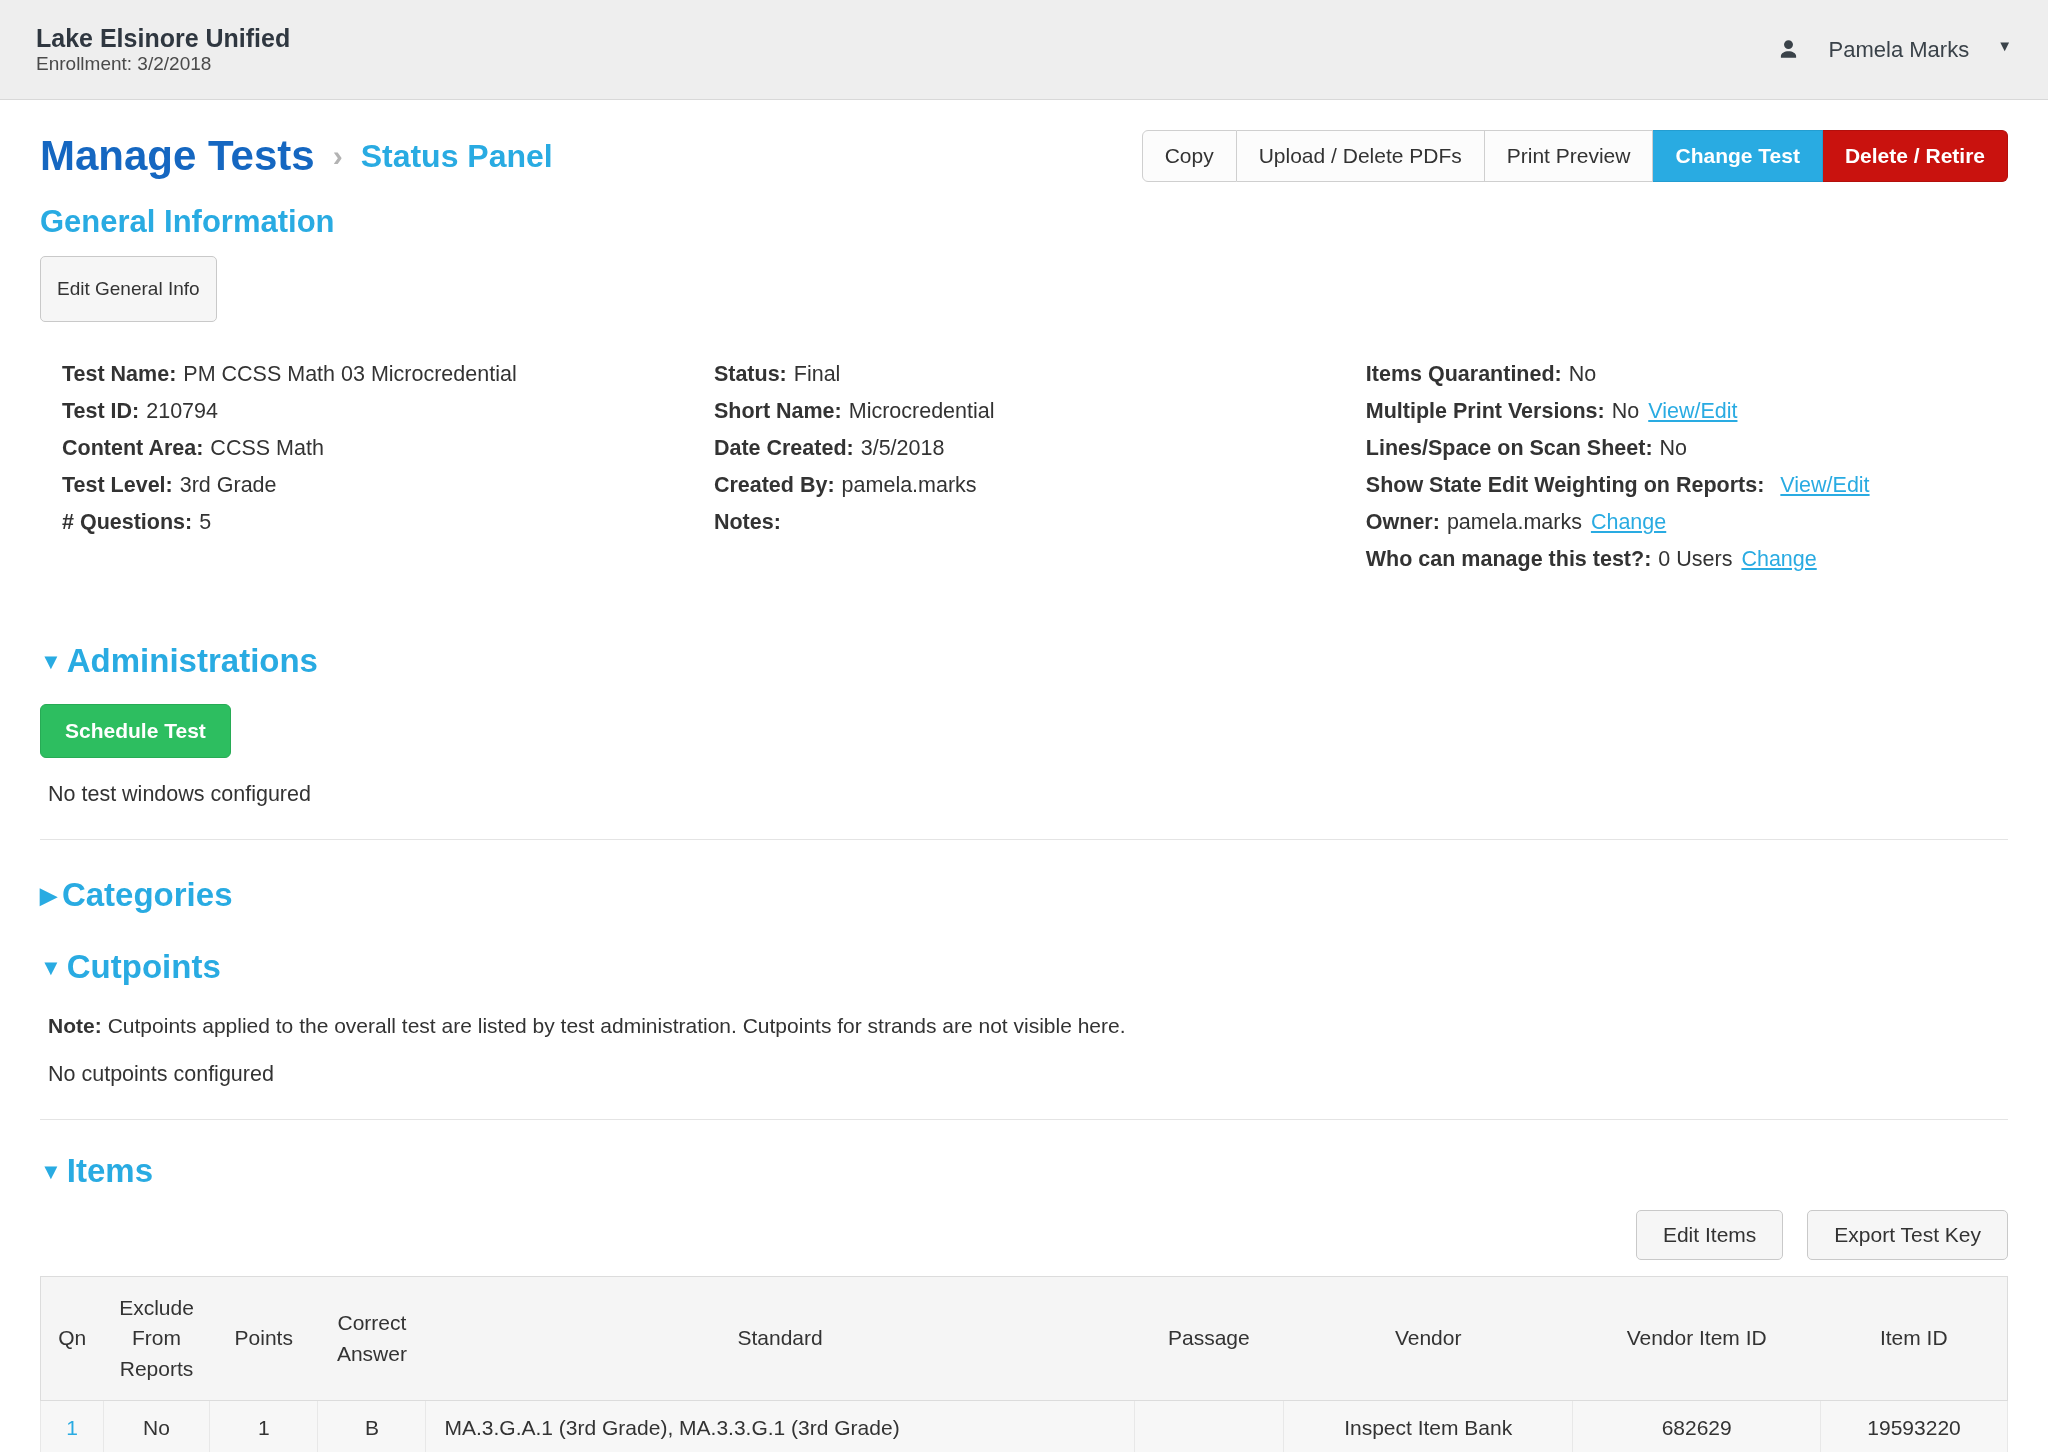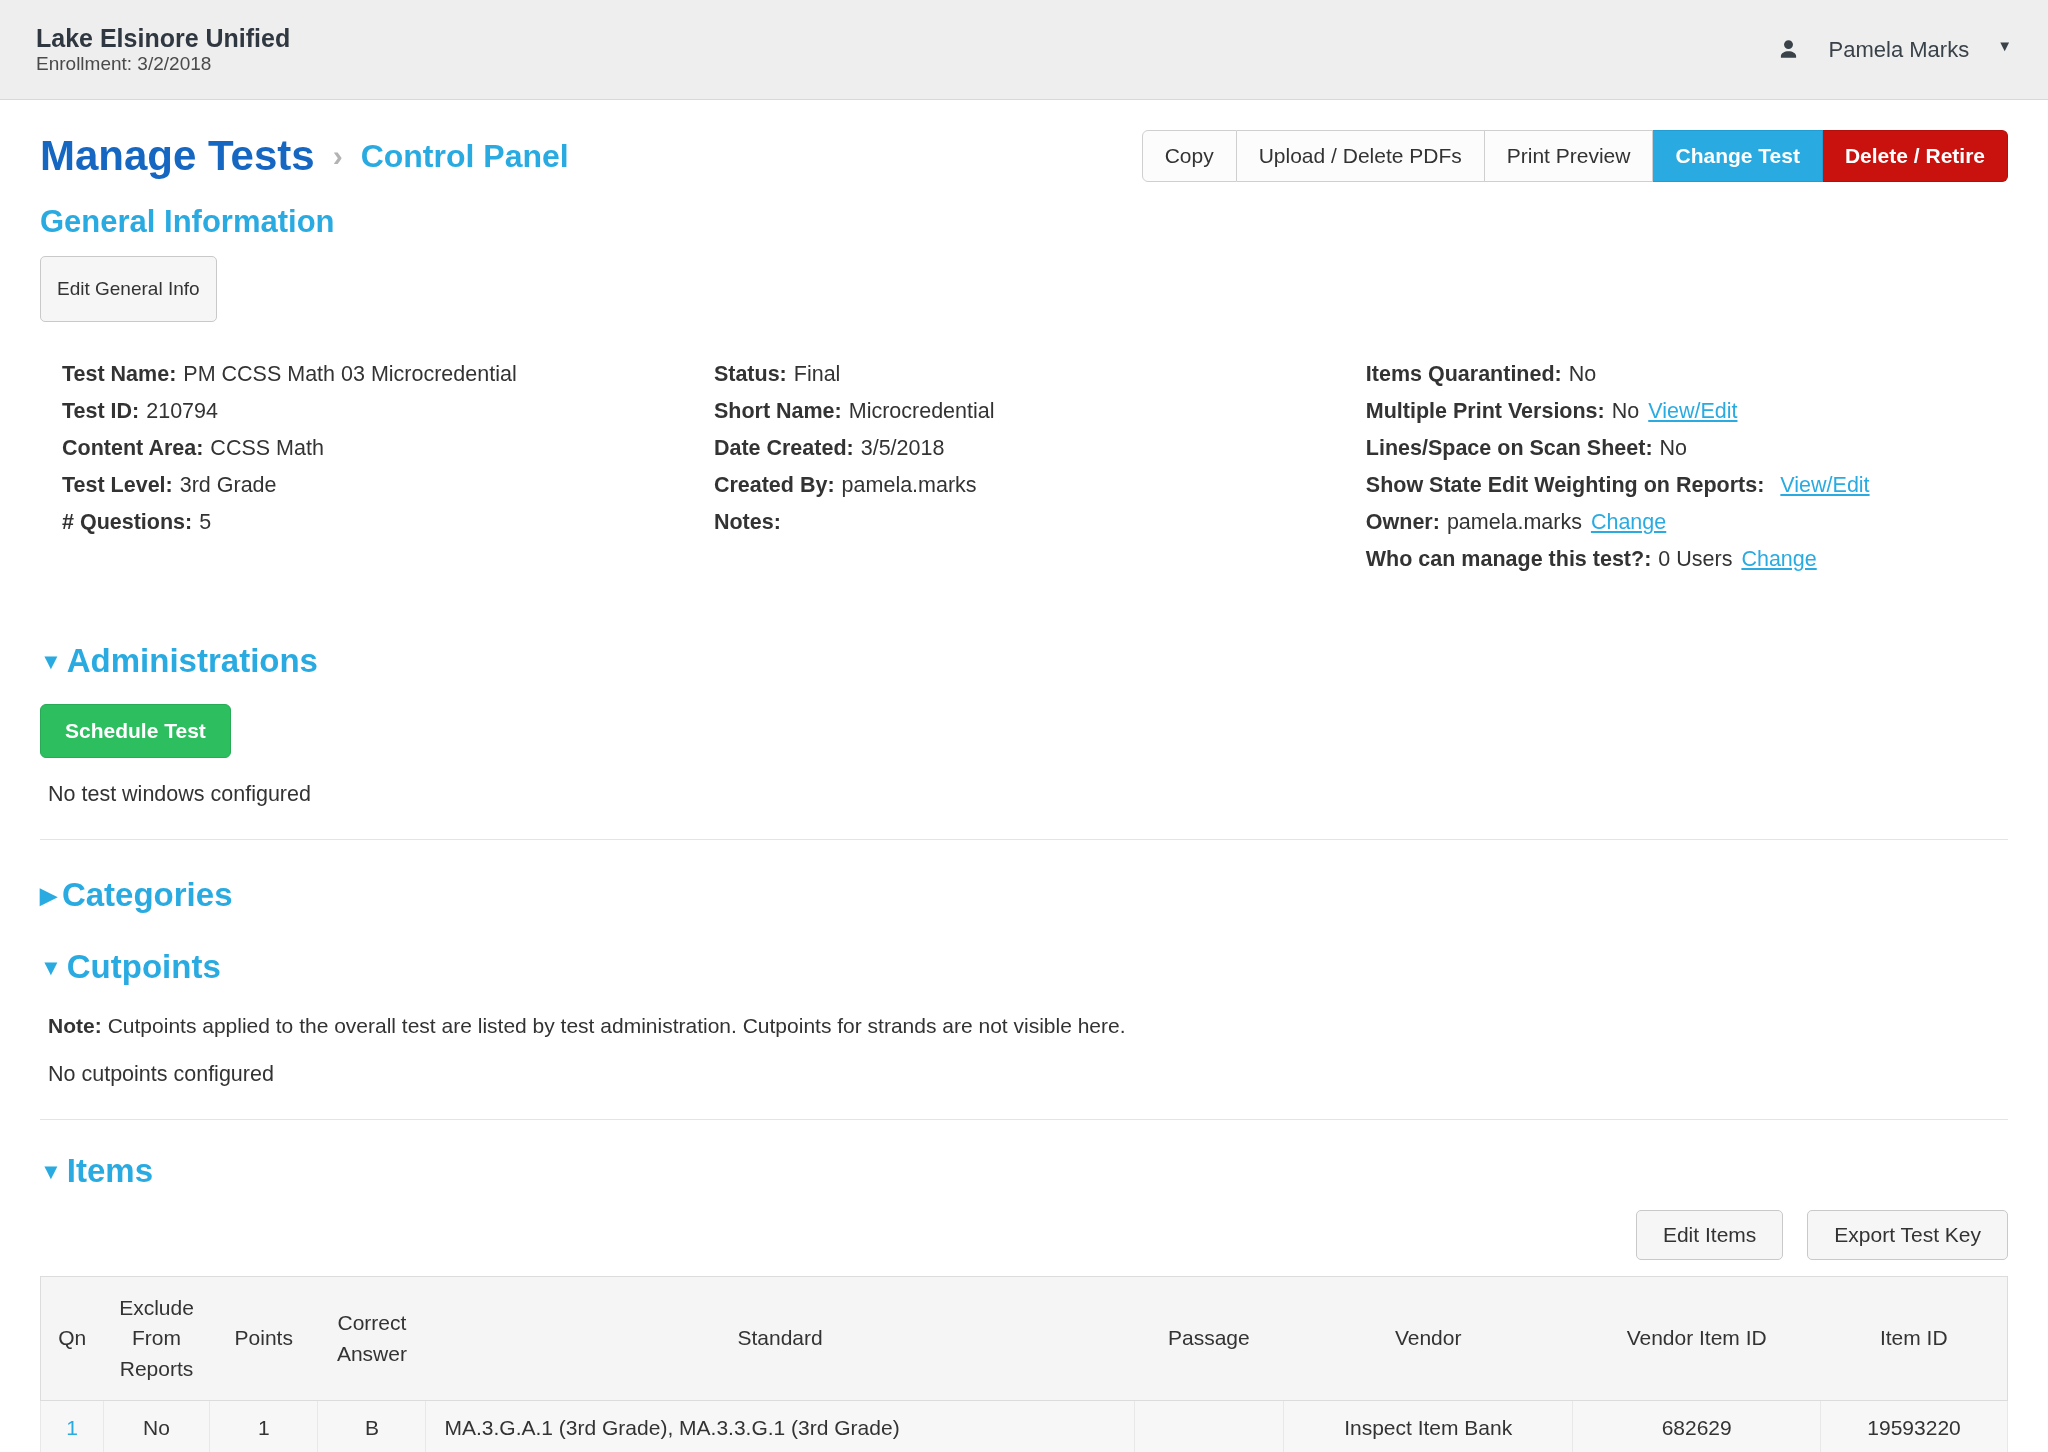--- a/index.html
+++ b/index.html
@@ -99,21 +99,21 @@
       <span class="caret">▼</span>
     </div>
   </header>
 
   <main>
 
     <div class="title-row">
       <div class="breadcrumb">
         <a class="page-title" href="#">Manage Tests</a>
         <span class="crumb-sep">›</span>
-        <span class="crumb-current">Control Panel</span>
+        <span class="crumb-current">Status Panel</span>
       </div>
       <div class="btn-group">
         <button class="btn">Copy</button>
         <button class="btn">Upload / Delete PDFs</button>
         <button class="btn">Print Preview</button>
         <button class="btn btn-primary">Change Test</button>
         <button class="btn btn-danger">Delete / Retire</button>
       </div>
     </div>
 

